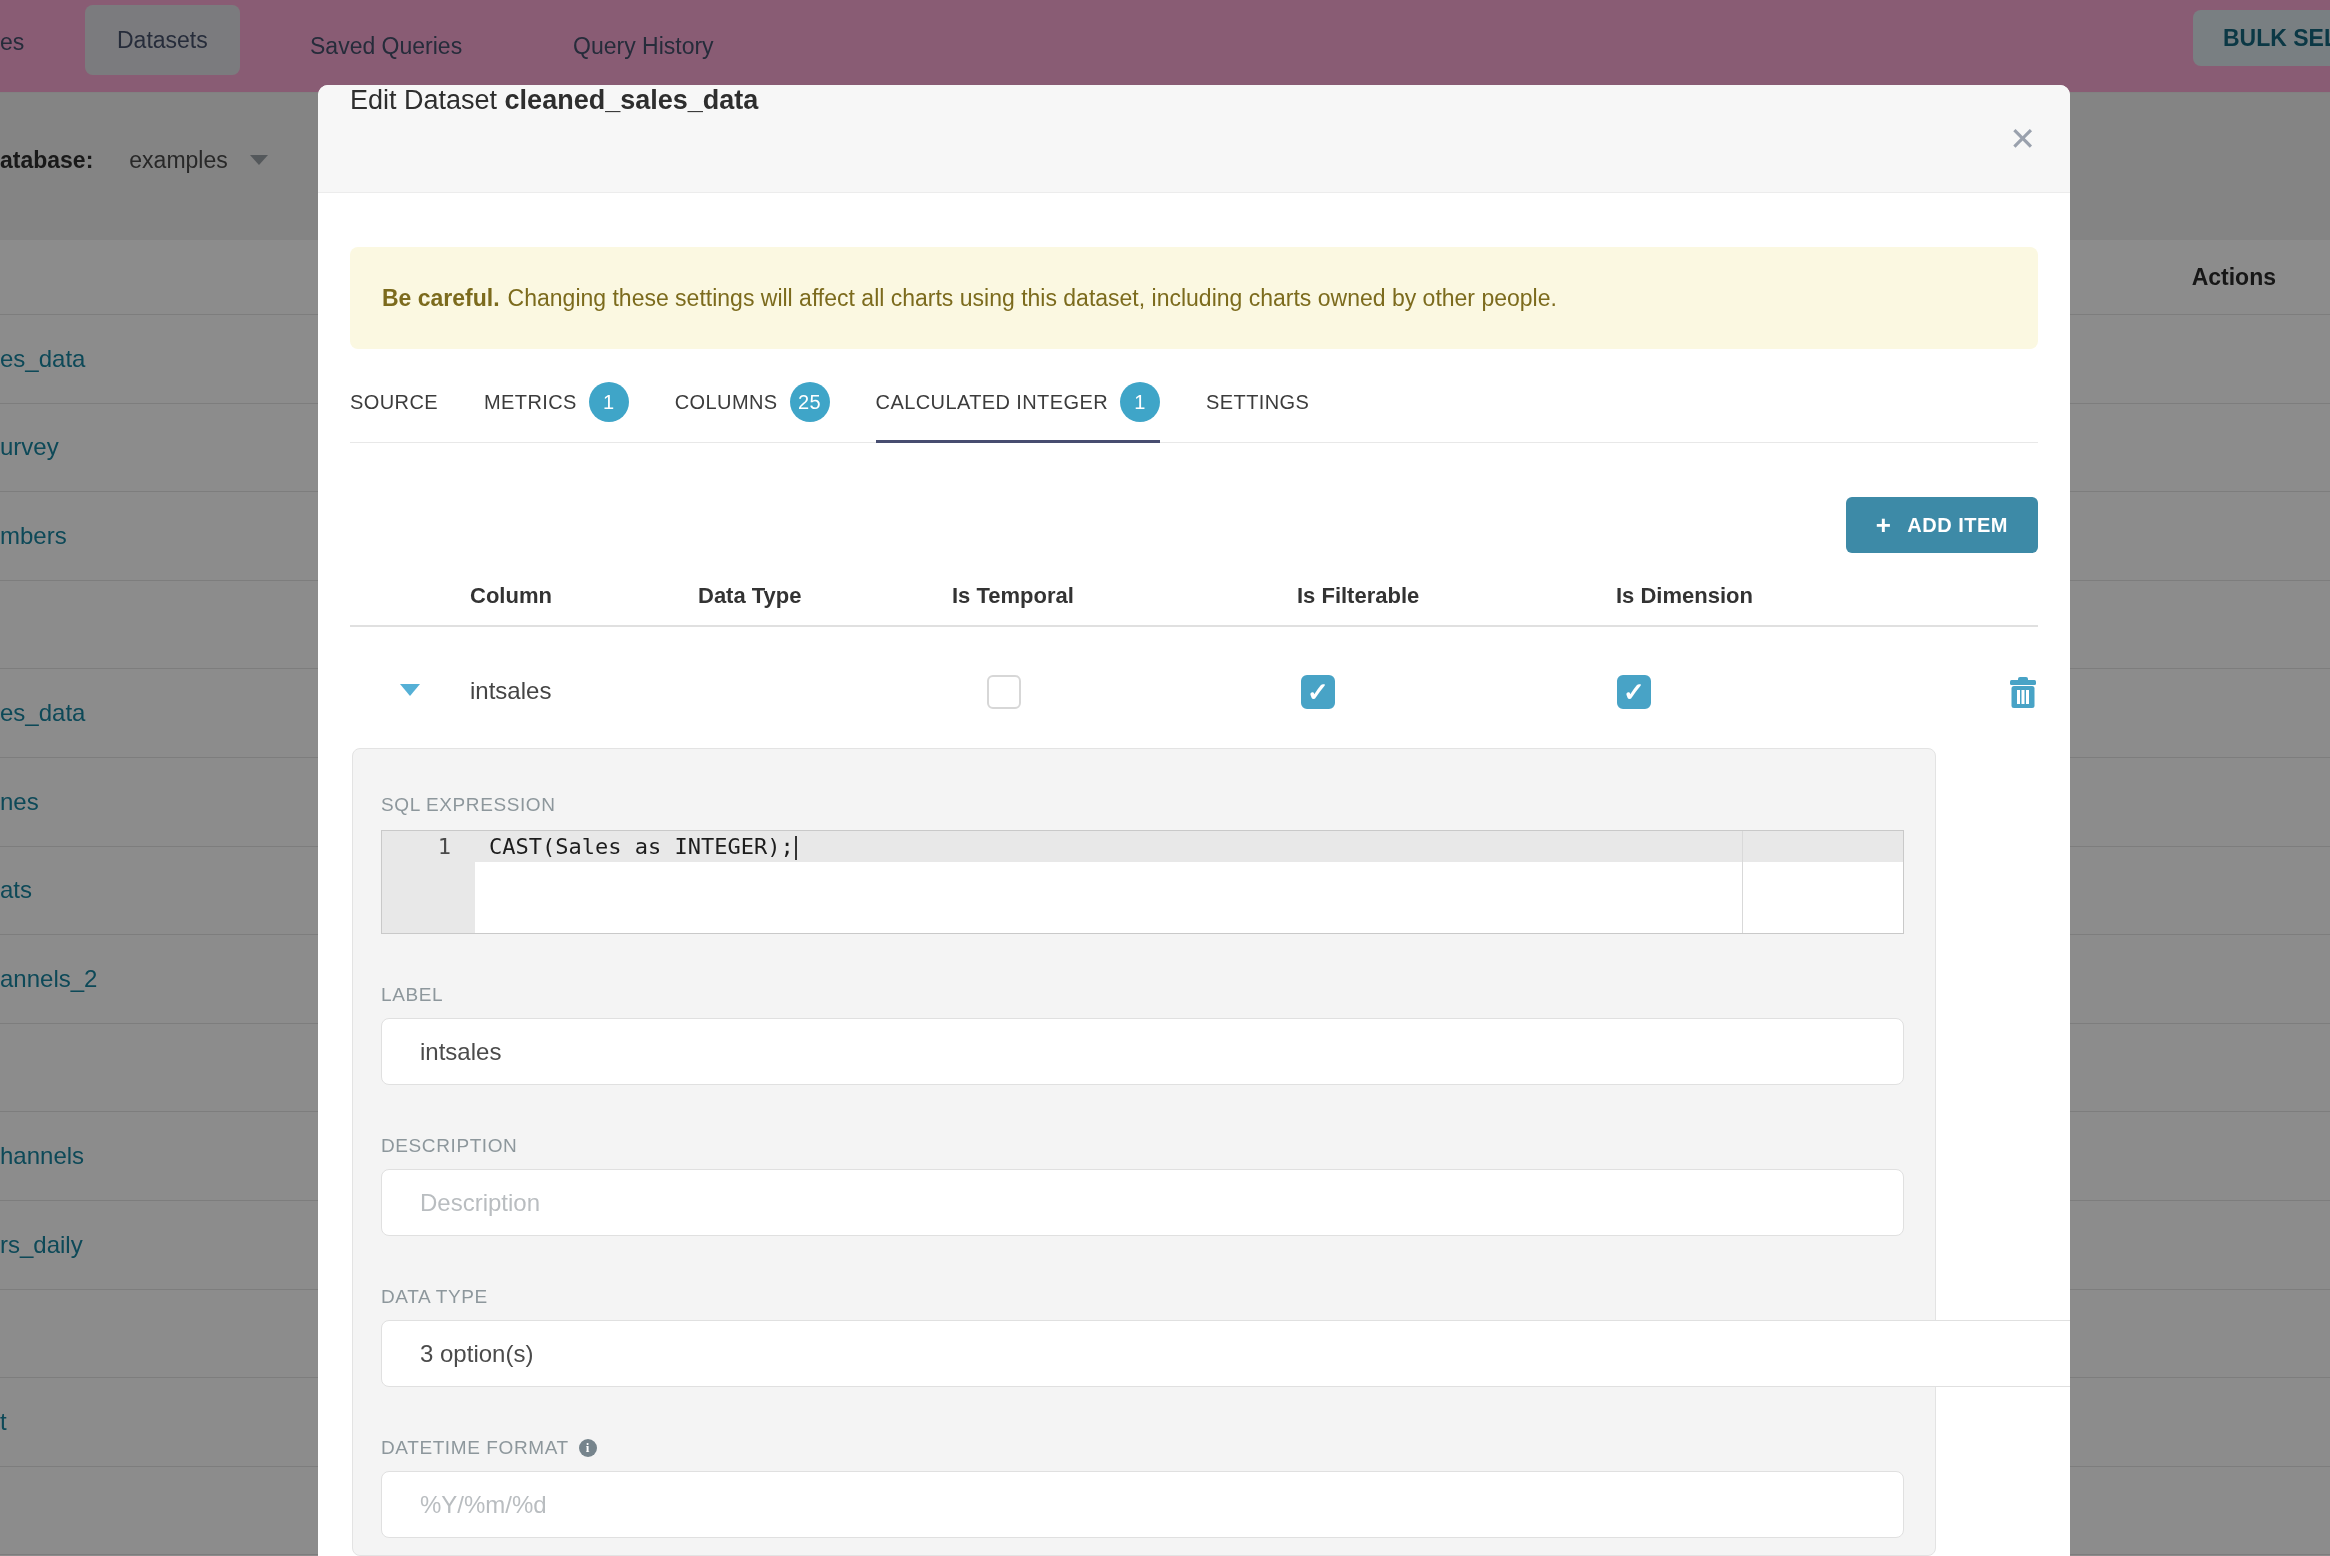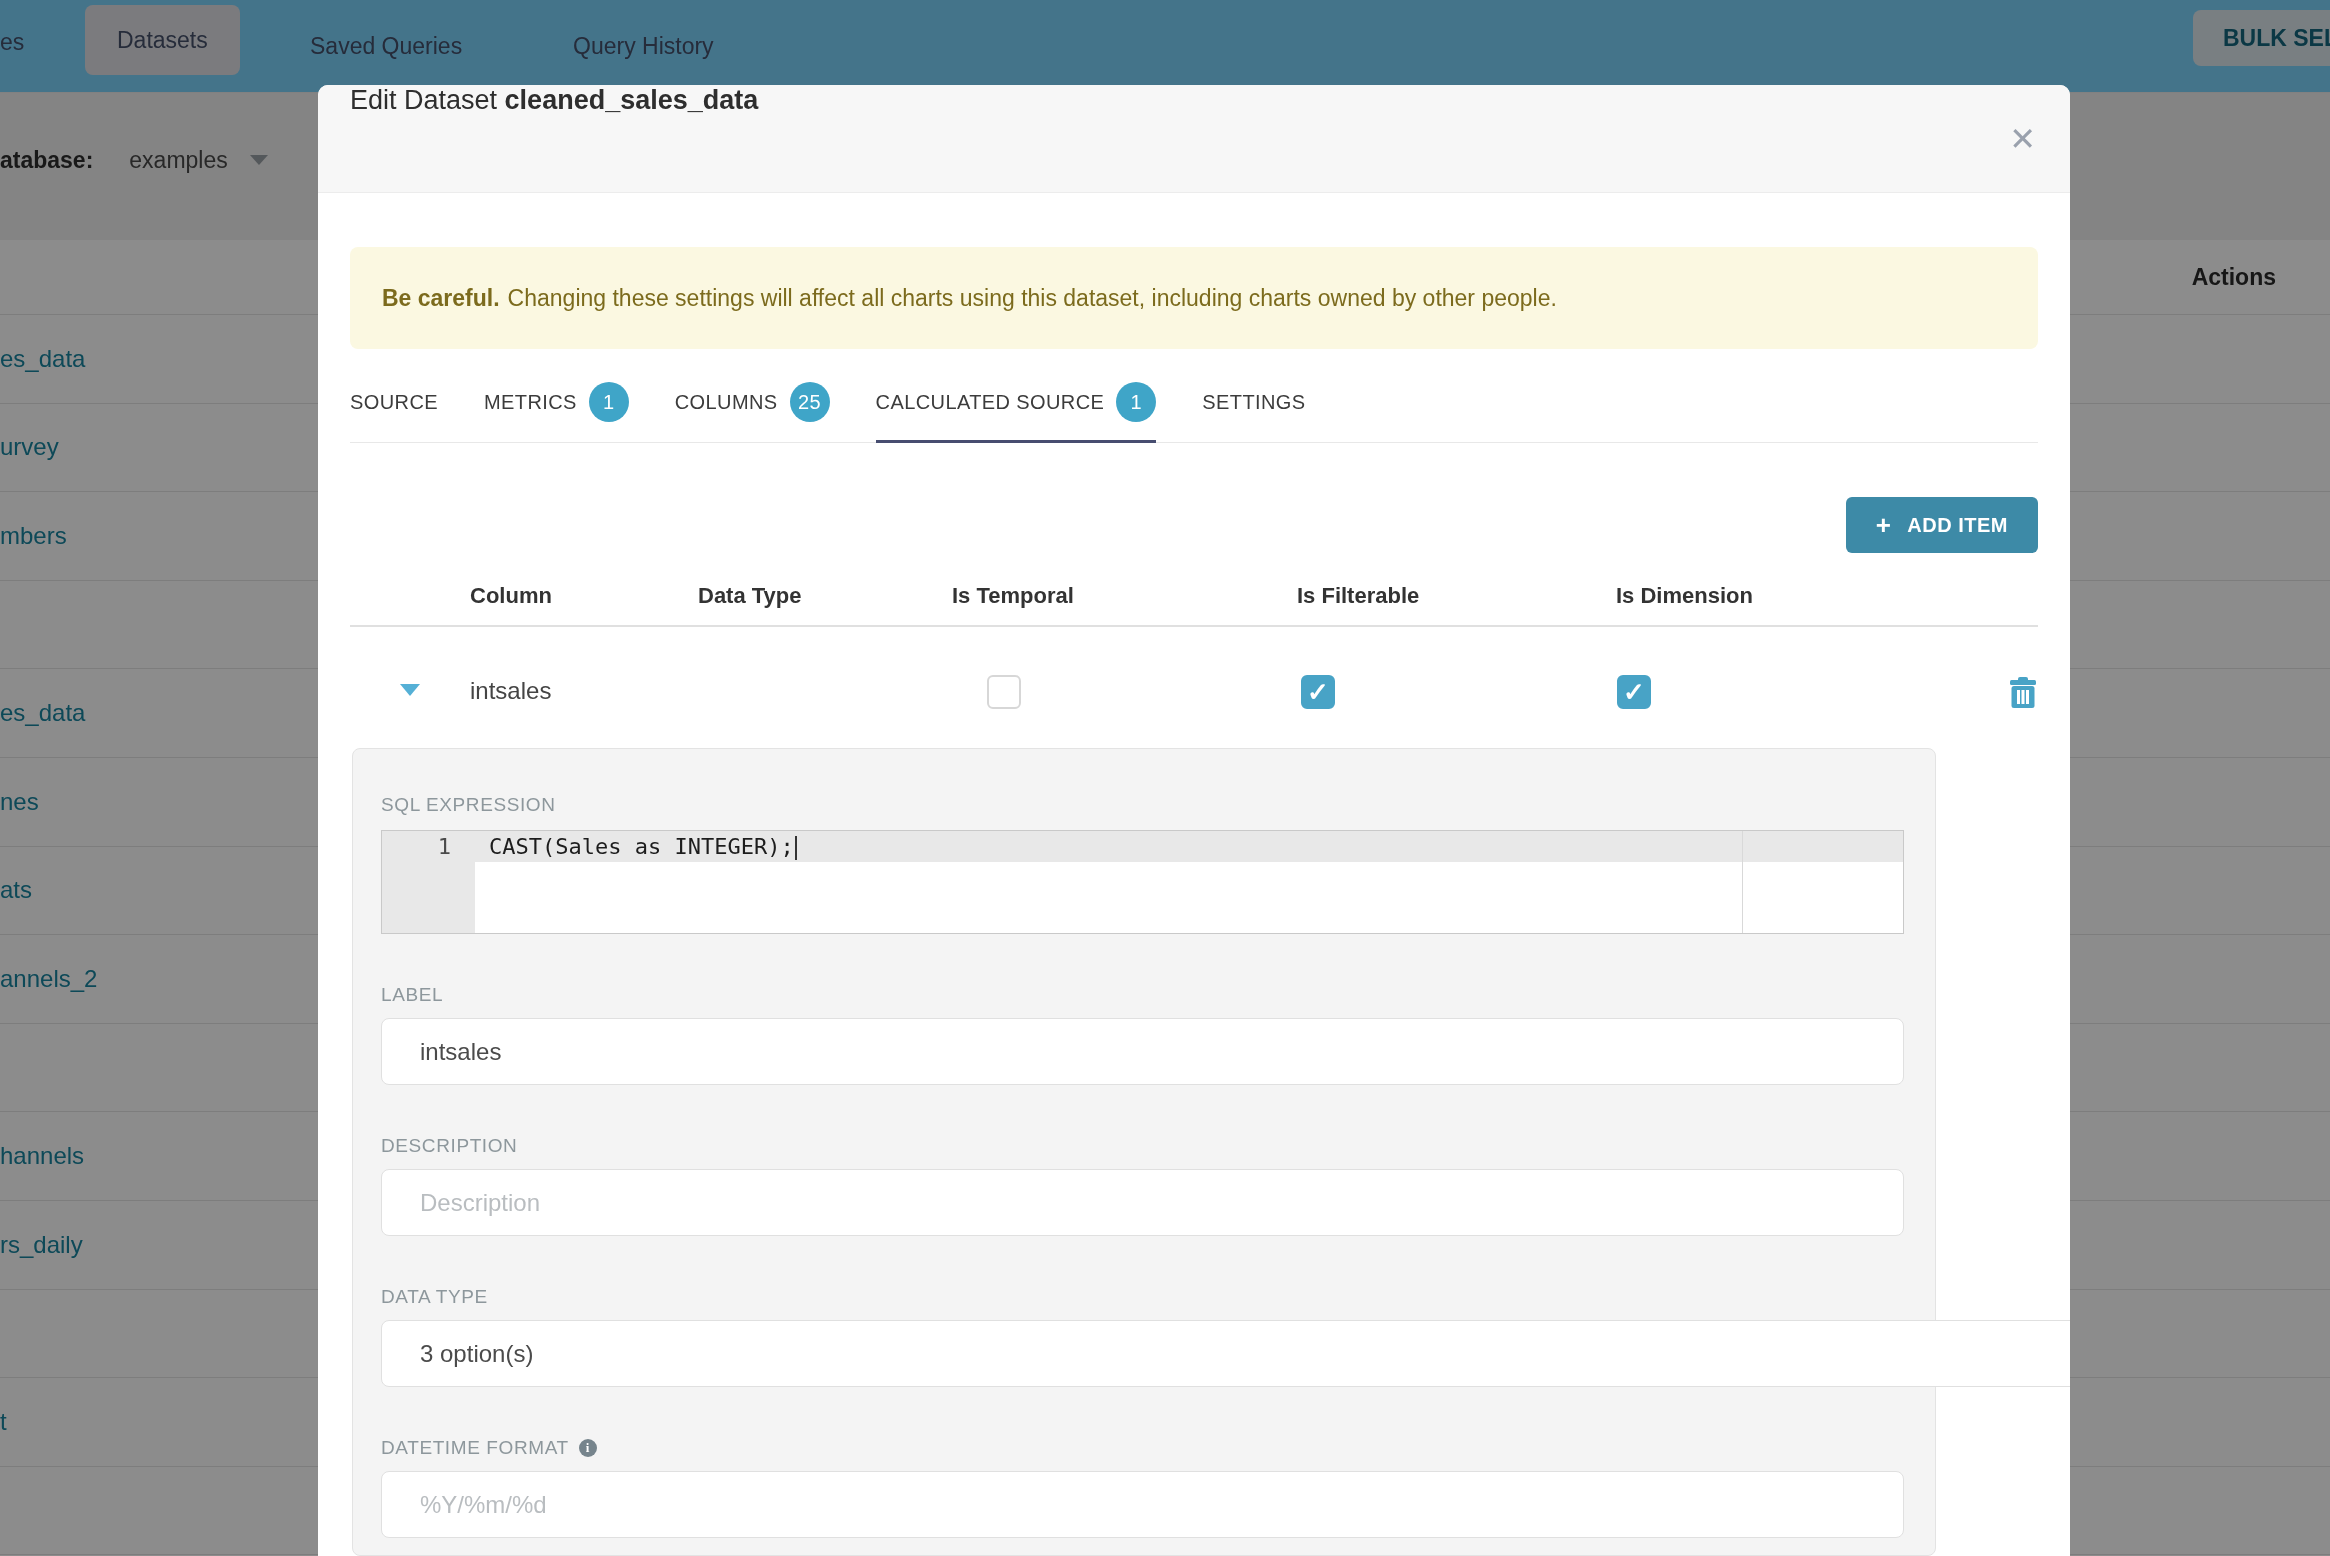--- a/index.html
+++ b/index.html
@@ -1,21 +1,21 @@
 <!DOCTYPE html>
 <html><head>
 <meta charset="utf-8">
 <style>
   * { margin:0; padding:0; box-sizing:border-box; }
   html,body { width:2330px; height:1556px; overflow:hidden; }
   body { font-family:"Liberation Sans", sans-serif; background:#f1f1f1; position:relative; }
 
   
   .page { position:absolute; inset:0; background:#f0f0f0; }
-  .navbar { position:absolute; left:0; top:0; width:100%; height:93px; background:#7dd3fc; border-bottom:1px solid #ececec;padding-left:40px; }
+  .navbar { position:absolute; left:0; top:0; width:100%; height:93px; background:#f9a8d4; border-bottom:1px solid #ececec;padding-left:40px; }
   .nav-frag { position:absolute; left:0; top:29px; font-size:23px; color:#45506b; }
   .nav-tab { position:absolute; top:0; height:93px; display:flex; align-items:center; font-size:23px; color:#45506b; }
   .nav-tab.active { top:5px; height:70px; background:#e1e1e5; border-radius:8px; padding:0 32px; }
   .bulk-btn { position:absolute; left:2193px; top:10px; width:220px; height:56px; background:#dde8ed; border-radius:8px; display:flex; align-items:center; padding-left:30px; font-size:23px; font-weight:bold; color:#15677f; }
   .db-row { position:absolute; left:0; top:130px; height:60px; display:flex; align-items:center; }
   .db-label { font-size:23px; font-weight:bold; color:#2f2f2f; }
   .db-value { font-size:23px; color:#4a4a4a; margin-left:36px; }
   .db-caret { width:0; height:0; border-left:9px solid transparent; border-right:9px solid transparent; border-top:10px solid #9aa0a6; margin-left:22px; }
   .bg-table { position:absolute; left:0; top:240px; width:100%; bottom:0; background:#ffffff; }
   .bg-thead { height:75px; border-bottom:1px solid #e3e3e3; position:relative; }
@@ -180,21 +180,21 @@
       </div>
       <div class="tab">
         <span>METRICS</span>
         <span class="badge">1</span>
       </div>
       <div class="tab">
         <span>COLUMNS</span>
         <span class="badge">25</span>
       </div>
       <div class="tab active">
-        <span>CALCULATED SOURCE</span>
+        <span>CALCULATED INTEGER</span>
         <span class="badge">1</span>
       </div>
       <div class="tab">
         <span>SETTINGS</span>
       </div>
     </div>
 
     <div class="toolbar">
       <button class="add-item">
         <span class="plus">+</span>

